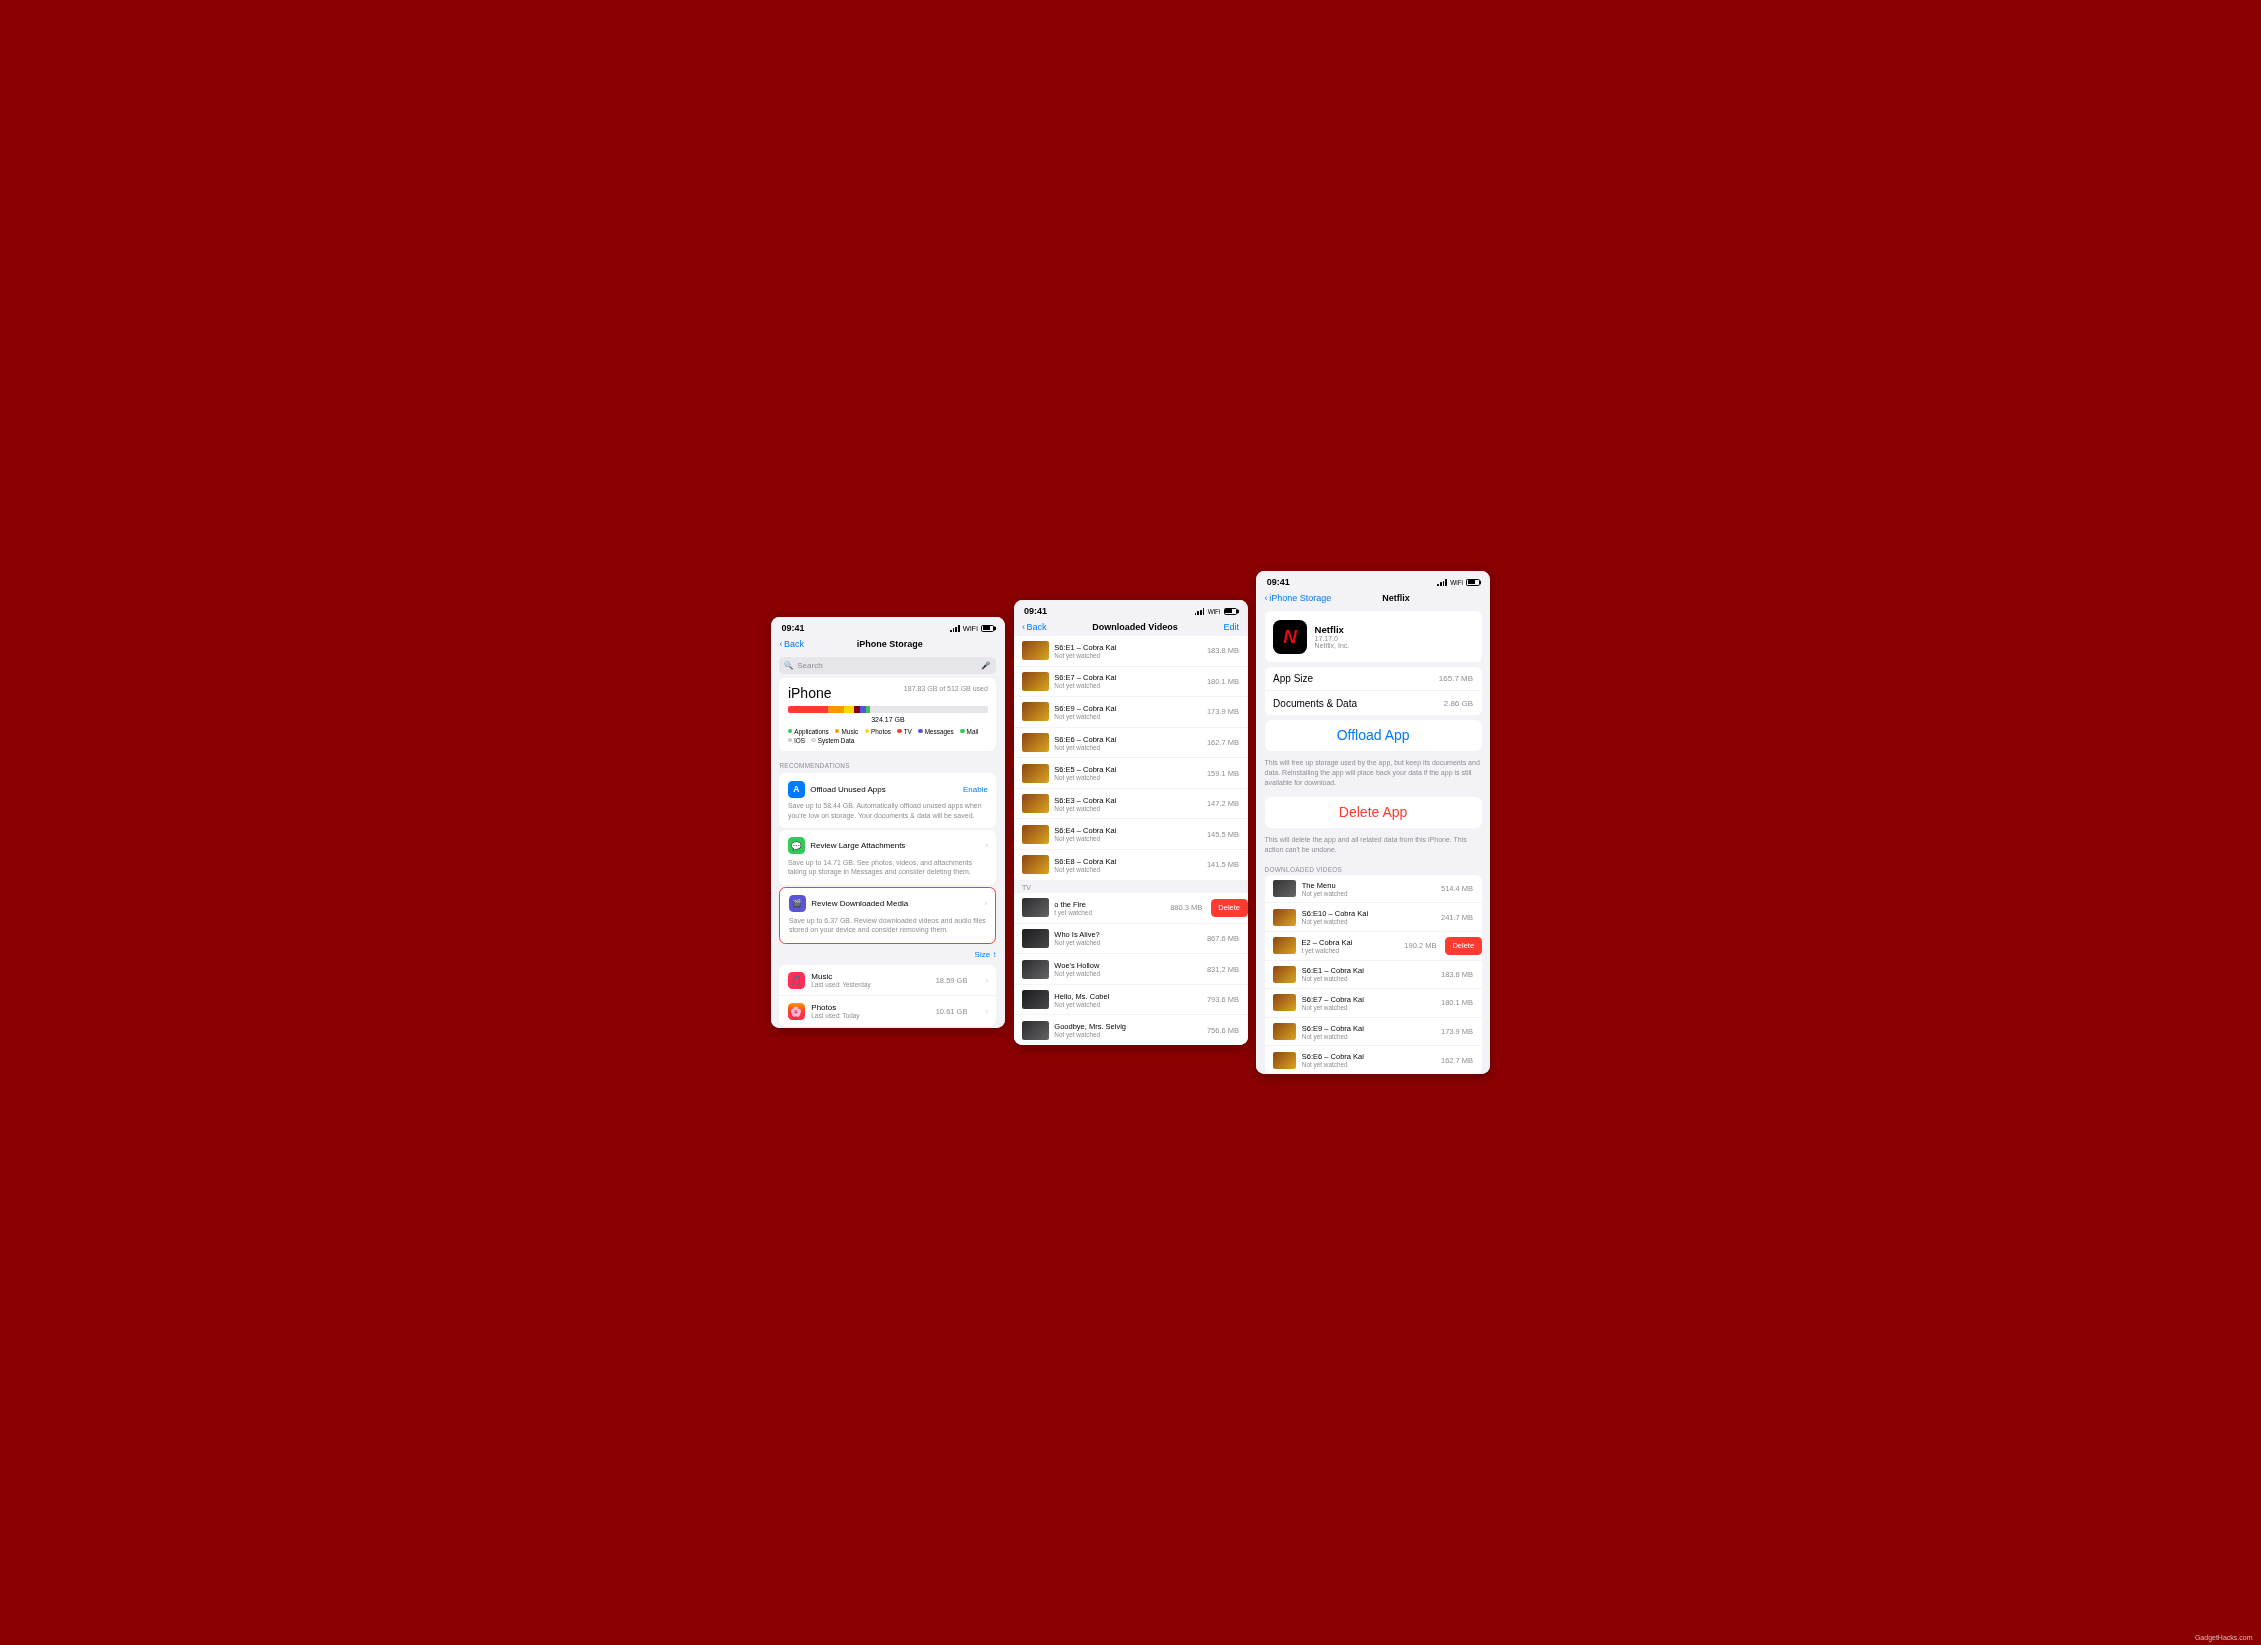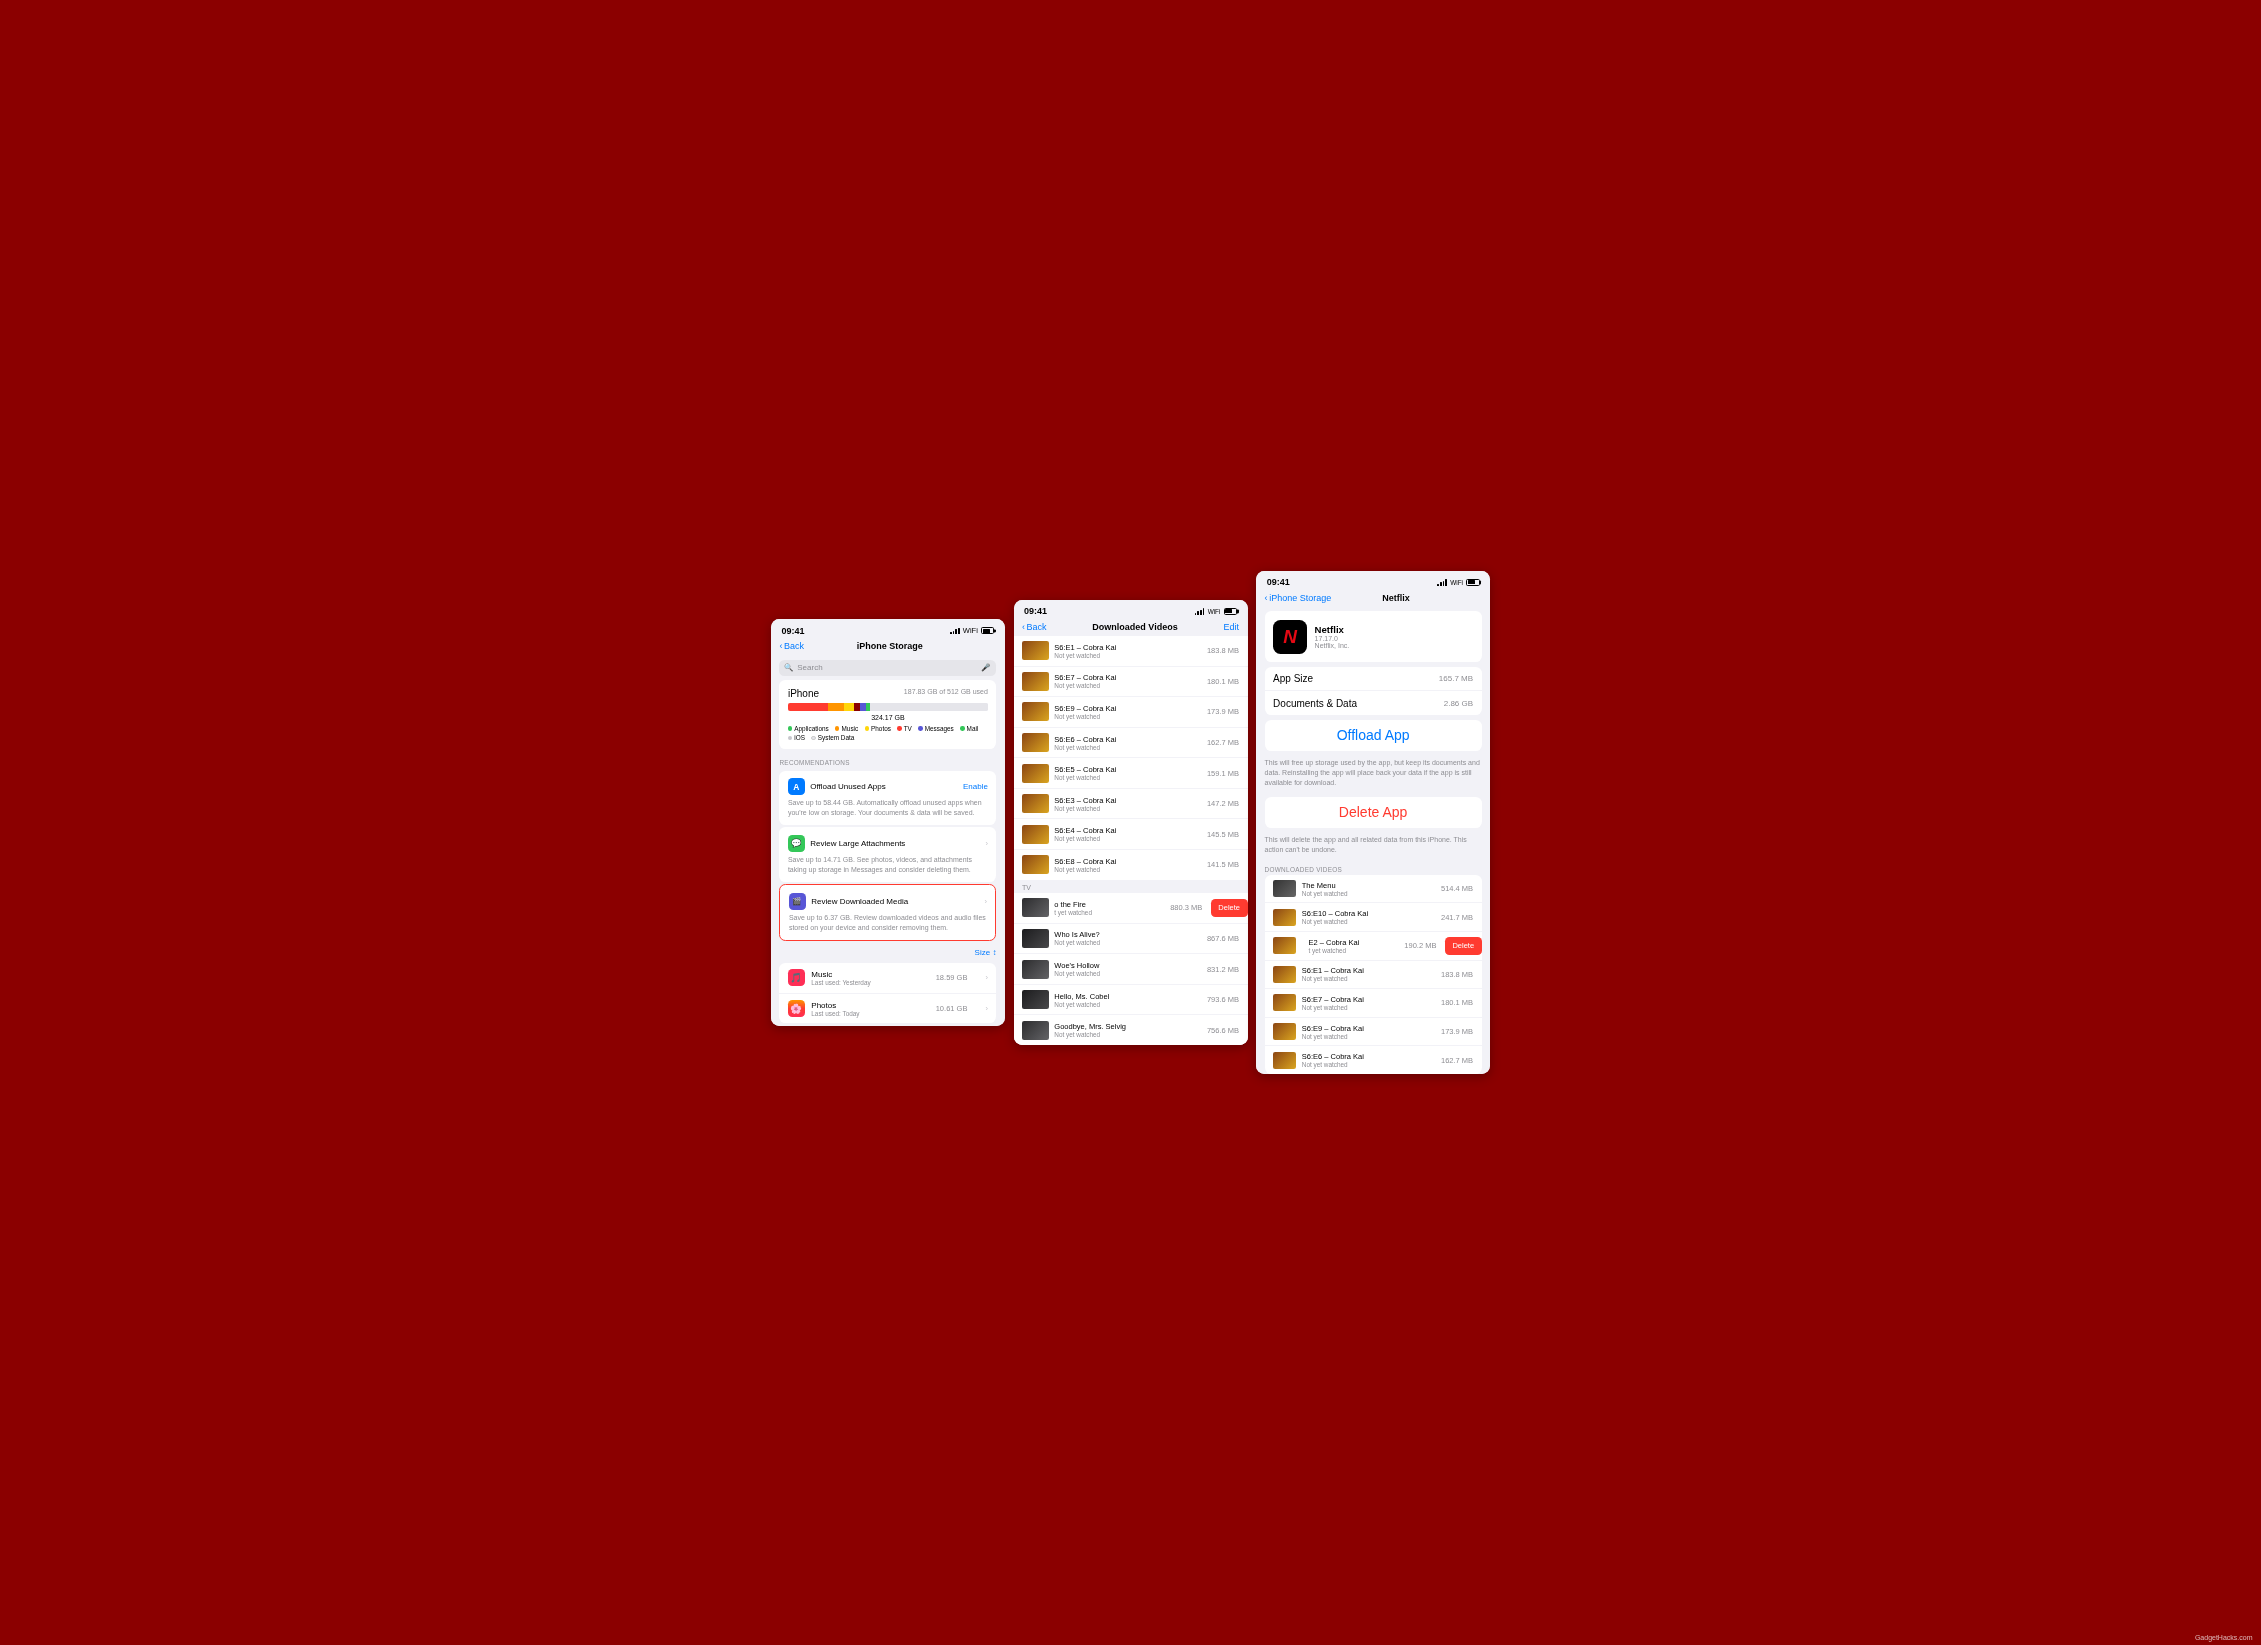--- a/index.html
+++ b/index.html
@@ -127,21 +127,21 @@
       margin: 4.3px 8.5px;
       border-radius: 6.4px;
       padding: 7.5px 8.5px;
     }
     .storage-header {
       display: flex;
       justify-content: space-between;
       margin-bottom: 4.3px;
     }
     .storage-device {
-      font-size: 10px;
+      font-size: 14px;
       font-weight: 500;
     }
     .storage-info {
       font-size: 7px;
       color: #8e8e93;
     }
     .storage-bar {
       height: 7.5px;
       border-radius: 2.1px;
       overflow: hidden;
@@ -423,21 +423,21 @@
       display: flex;
       align-items: center;
       border-bottom: 0.5px solid #f2f2f7;
       background: #fff;
       margin: 0;
     }
     .dl-swipe-content {
       display: flex;
       align-items: center;
       padding: 5.3px 8.5px;
-      gap: 12px;
+      gap: 5px;
       flex: 1;
     }
     .watermark {
       position: fixed;
       bottom: 4.3px;
       right: 8.5px;
       color: rgba(255,255,255,0.7);
       font-size: 7px;
       font-weight: 500;
     }

